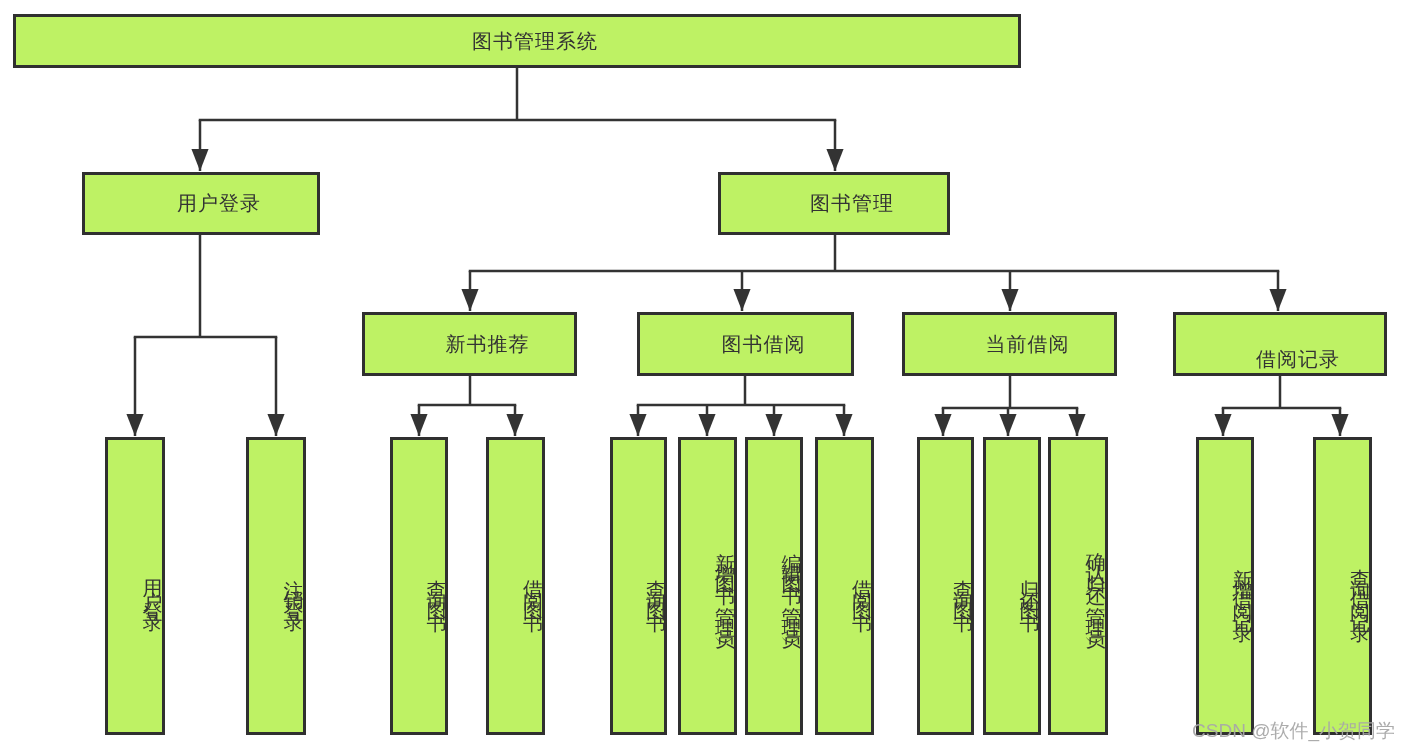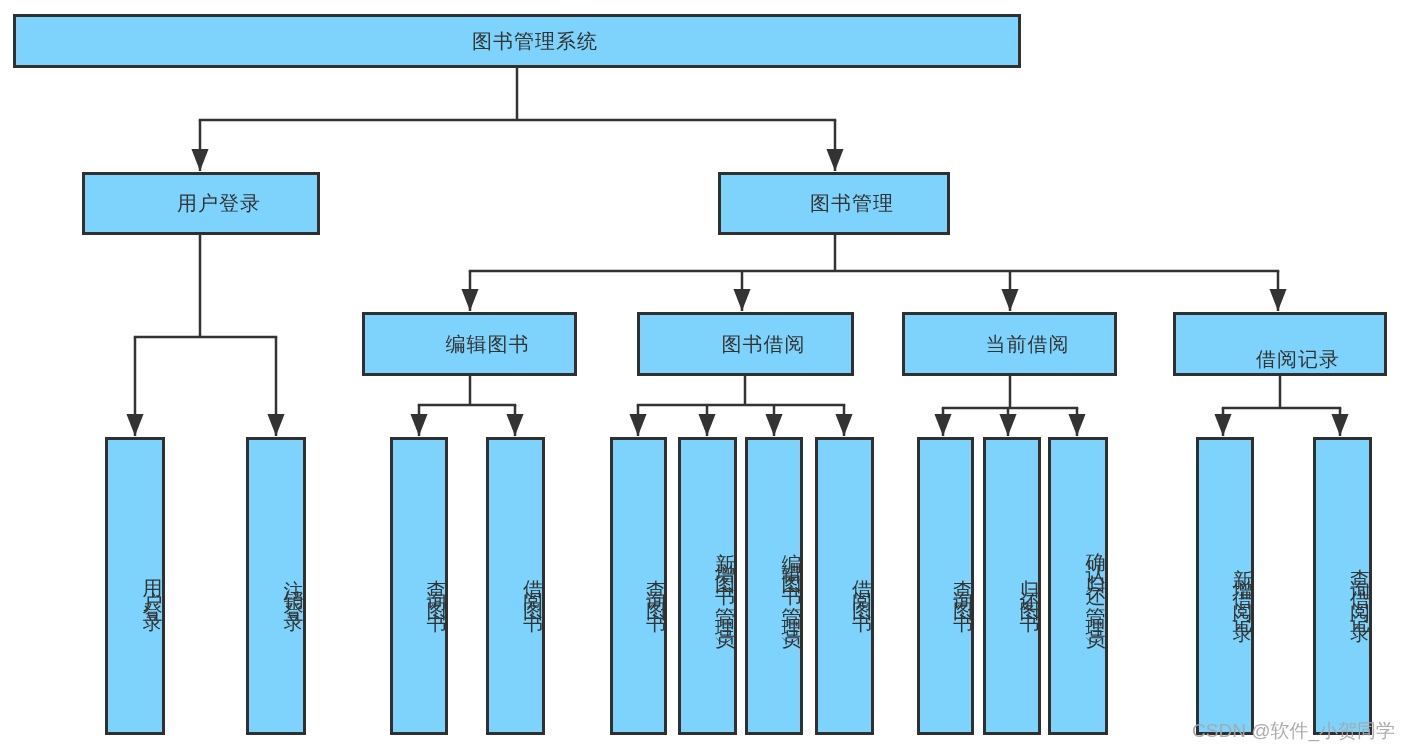--- a/index.html
+++ b/index.html
@@ -18,21 +18,21 @@
   .connector-layer {
     position: absolute;
     left: 0; top: 0;
     width: 1405px; height: 747px;
     pointer-events: none;
   }
   .node {
     position: absolute;
     box-sizing: border-box;
     border: 3px solid #303030;
-    background: #7dd3fc;
+    background: #bef264;
     display: flex;
     align-items: center;
     justify-content: center;
     color: #333333;
     font-size: 20px;
     letter-spacing: 1px;
     z-index: 2;
     padding-left: 36px;
   }
   .leaf span {
@@ -114,21 +114,21 @@
   </div>
 
   <div class="node" style="left:82px; top:172px; width:238px; height:63px;">
     <span>用户登录</span>
   </div>
   <div class="node" style="left:718px; top:172px; width:232px; height:63px;font-family:Liberation Mono, monospace;">
     <span>图书管理</span>
   </div>
 
   <div class="node" style="left:362px; top:312px; width:215px; height:64px;">
-    <span>编辑图书</span>
+    <span>新书推荐</span>
   </div>
   <div class="node" style="left:637px; top:312px; width:217px; height:64px;">
     <span>图书借阅</span>
   </div>
   <div class="node" style="left:902px; top:312px; width:215px; height:64px;">
     <span>当前借阅</span>
   </div>
   <div class="node" style="left:1173px; top:312px; width:214px; height:64px;align-items:flex-end;">
     <span>借阅记录</span>
   </div>

